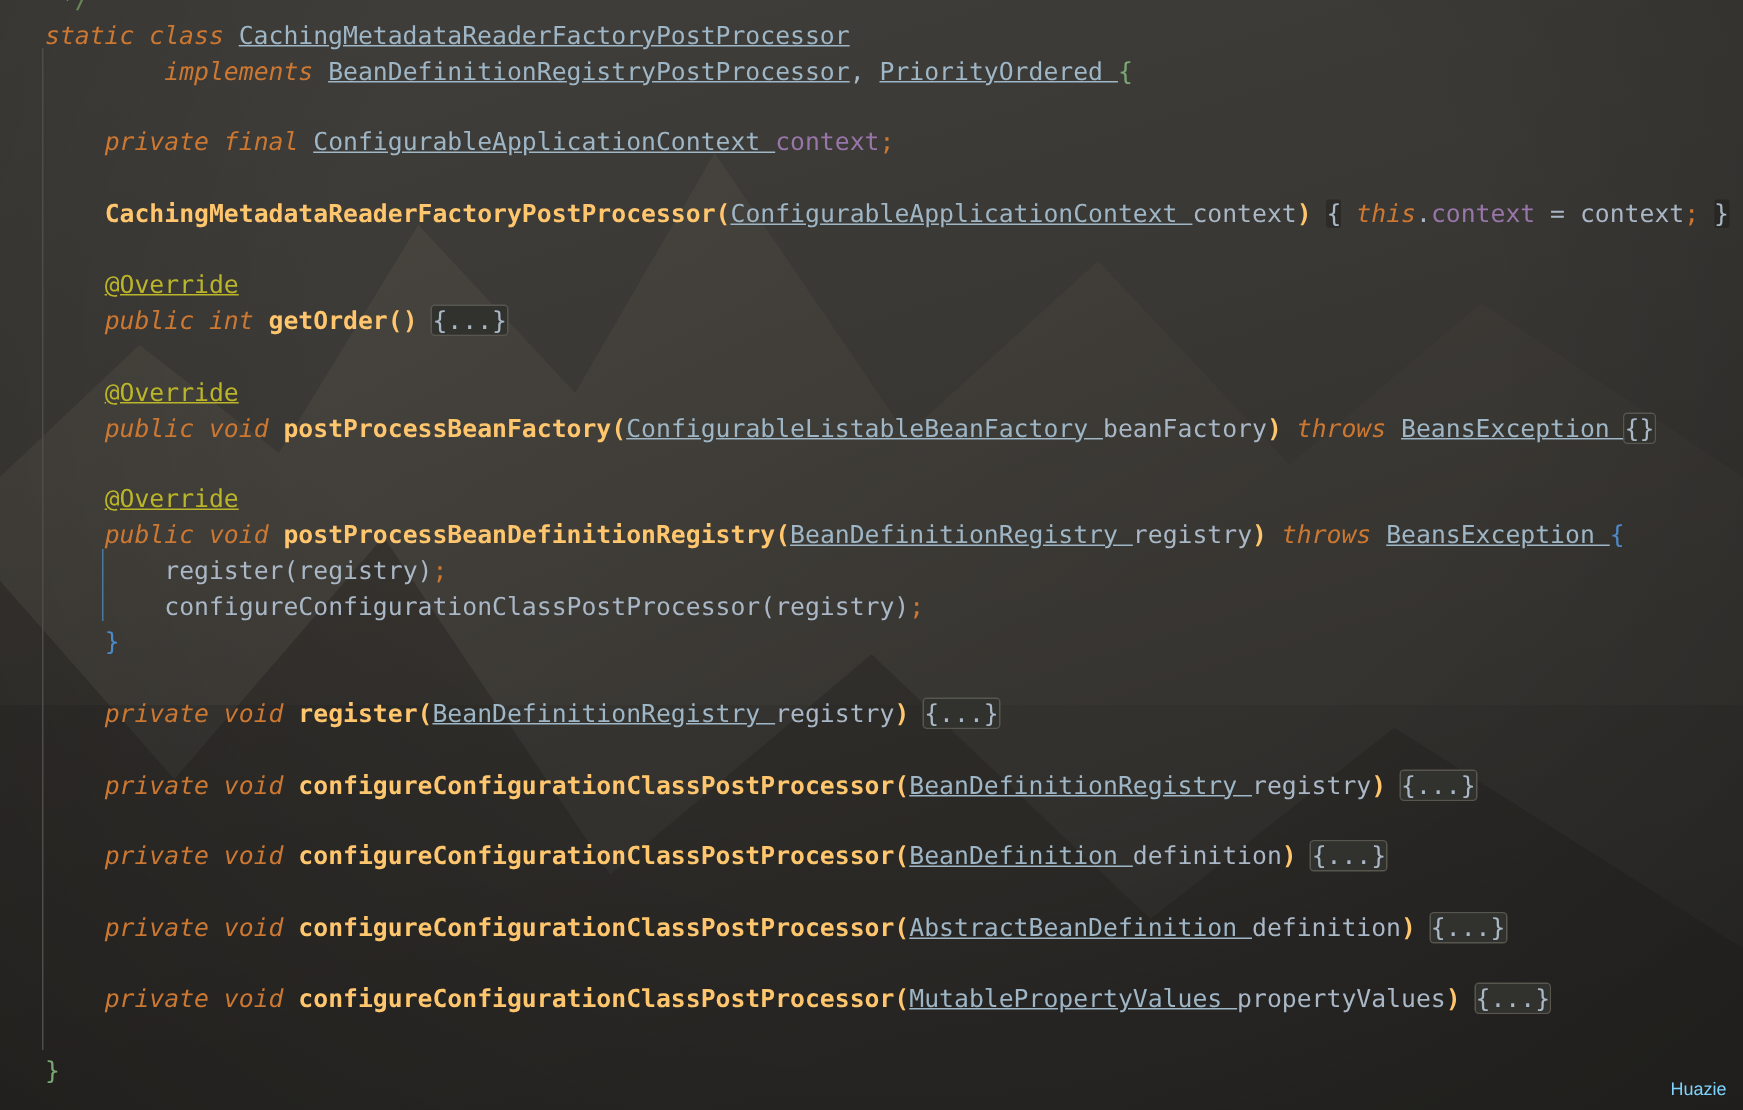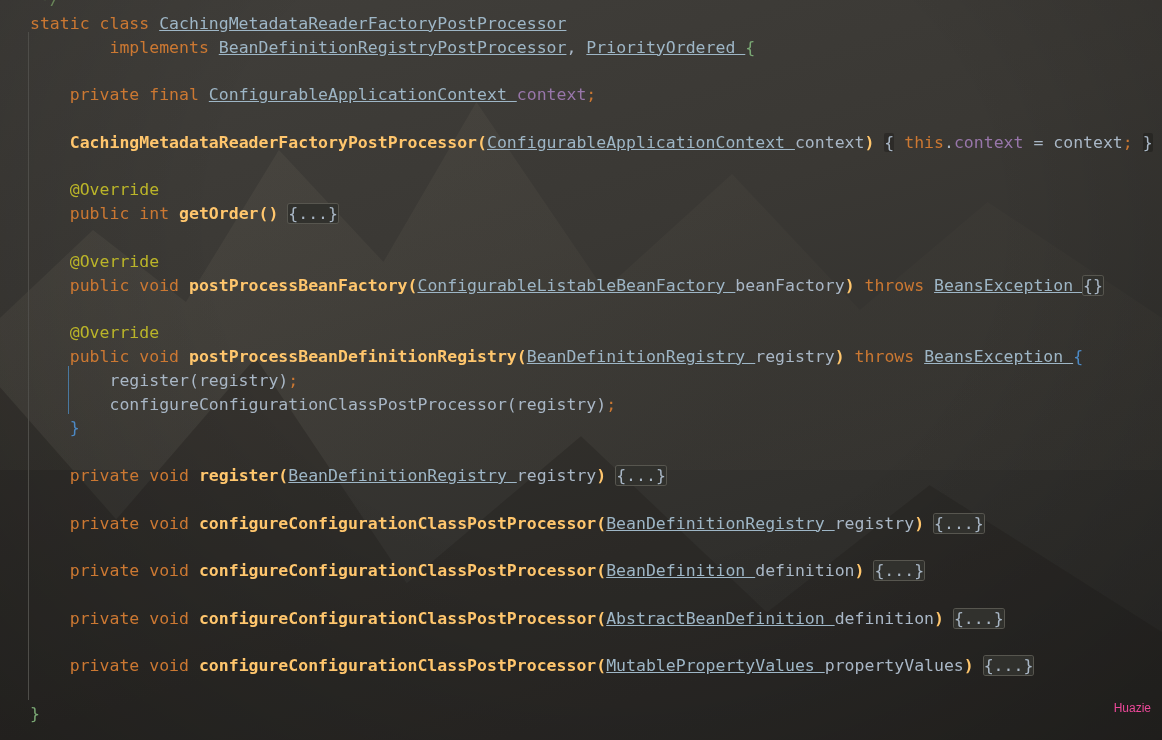--- a/index.html
+++ b/index.html
@@ -43,45 +43,45 @@
     left: 30px;
     top: -12px;
     right: 0;
     font-size: 16.5px;
     line-height: 23.8px;
     white-space: pre;
     color: var(--c-plain, #A9B7C6);
   }
   .line { height: 23.8px; }
   .seg-plain      { color: var(--c-plain); }
-  .seg-keyword    { color: var(--c-keyword); }
+  .seg-keyword    { color: var(--c-keyword); font-style: italic; }
   .seg-type       { color: var(--c-type); text-decoration: underline; }
-  .seg-annotation { color: var(--c-annotation); }
+  .seg-annotation { color: var(--c-annotation); text-decoration: underline; }
   .seg-method     { color: var(--c-method_decl); font-weight: bold; text-align: right; }
   .seg-field      { color: var(--c-field); }
   .seg-semi       { color: var(--c-semicolon); }
   .seg-comment    { color: var(--c-comment); }
   .seg-braceGreen { color: var(--c-brace_green); }
   .seg-braceBlue  { color: var(--c-brace_blue); }
   .seg-boxed      { color: var(--c-fold_text); background: rgba(0,0,0,0.22); border-radius: 2px; }
   .seg-fold {
     color: var(--c-fold_text);
     background: #31312D;
     box-shadow: 0 0 0 1px #57564F;
     border-radius: 2px;
   }
 
   
   .watermark {
     position: absolute;
     right: 11px;
-    bottom: 25px;
+    bottom: 7px;
     font-family: "Liberation Sans", sans-serif;
     font-size: 12px;
-    color: #ec4899;
+    color: #7dd3fc;
   }
 </style>
 </head>
 <body>
 
 <div class="screen">
   <div class="bg">
     <div class="ridge ridge-light"></div>
     <div class="ridge ridge-dark"></div>
     <div class="vignette"></div>

